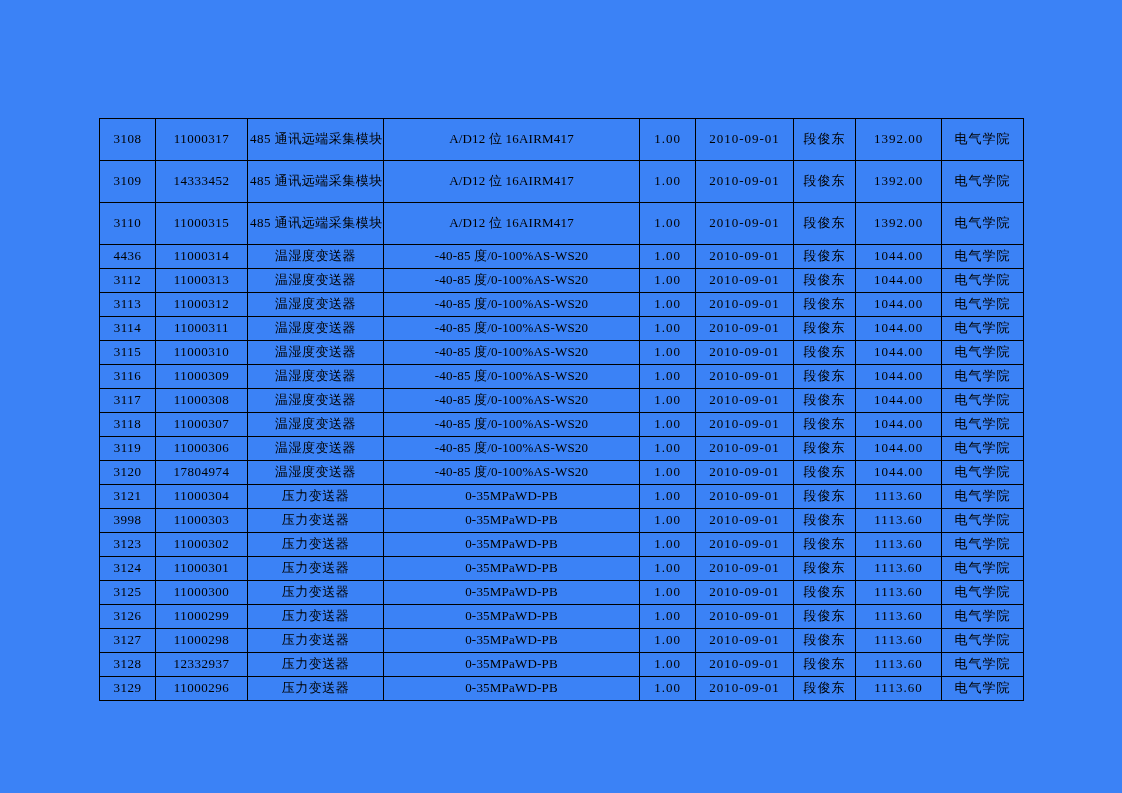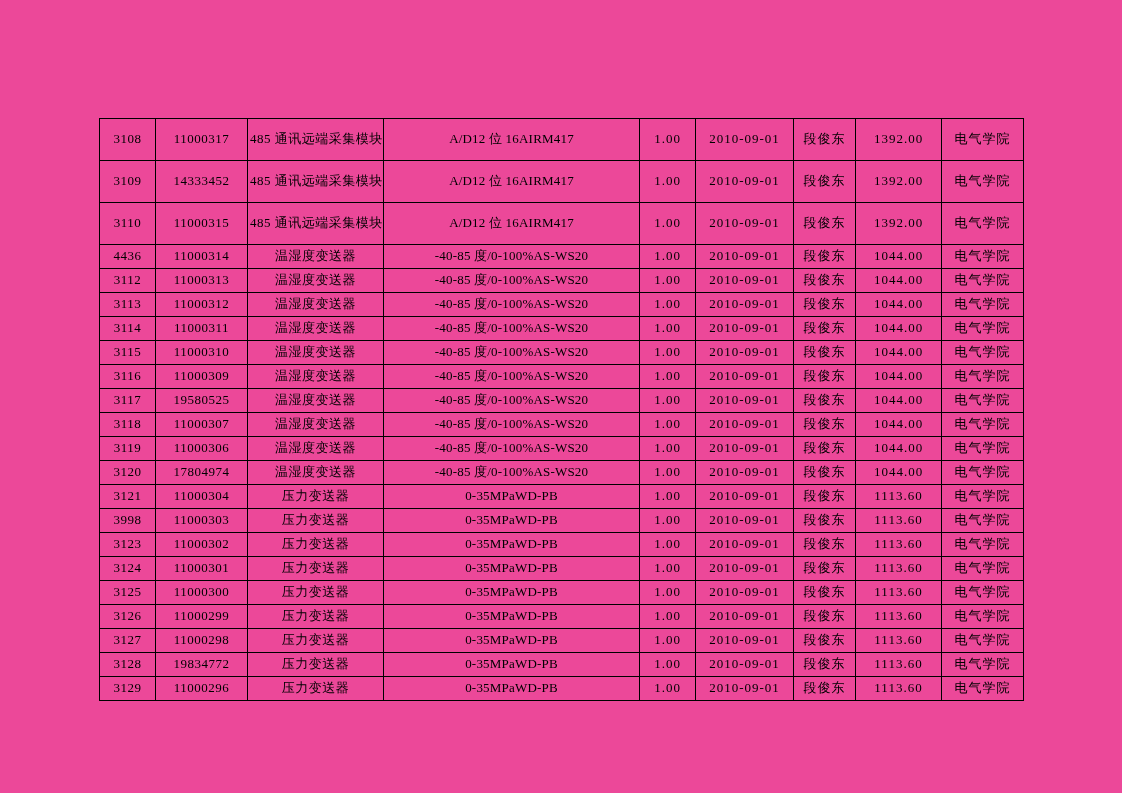--- a/index.html
+++ b/index.html
@@ -14,21 +14,21 @@
     color: #000000;
     position: relative;
     overflow: hidden;
   }
   .page {
     position: absolute;
     left: 0;
     top: 0;
     width: 1122px;
     height: 793px;
-    background: #ec4899;
+    background: #3b82f6;
   }
   .table-wrap {
     position: absolute;
     left: 99px;
     top: 118px;
     width: 924px;
   }
   table.asset-table {
     border-collapse: collapse;
     table-layout: fixed;
@@ -191,21 +191,21 @@
             <td class="cell-name">温湿度变送器</td>
             <td class="cell-spec">-40-85 度/0-100%AS-WS20</td>
             <td class="cell-qty">1.00</td>
             <td class="cell-date">2010-09-01</td>
             <td class="cell-person">段俊东</td>
             <td class="cell-price">1044.00</td>
             <td class="cell-dept">电气学院</td>
           </tr>
           <tr>
             <td class="cell-index">3117</td>
-            <td class="cell-code">19580525</td>
+            <td class="cell-code">11000308</td>
             <td class="cell-name">温湿度变送器</td>
             <td class="cell-spec">-40-85 度/0-100%AS-WS20</td>
             <td class="cell-qty">1.00</td>
             <td class="cell-date">2010-09-01</td>
             <td class="cell-person">段俊东</td>
             <td class="cell-price">1044.00</td>
             <td class="cell-dept">电气学院</td>
           </tr>
           <tr>
             <td class="cell-index">3118</td>
@@ -312,21 +312,21 @@
             <td class="cell-name">压力变送器</td>
             <td class="cell-spec">0-35MPaWD-PB</td>
             <td class="cell-qty">1.00</td>
             <td class="cell-date">2010-09-01</td>
             <td class="cell-person">段俊东</td>
             <td class="cell-price">1113.60</td>
             <td class="cell-dept">电气学院</td>
           </tr>
           <tr>
             <td class="cell-index">3128</td>
-            <td class="cell-code">19834772</td>
+            <td class="cell-code">12332937</td>
             <td class="cell-name">压力变送器</td>
             <td class="cell-spec">0-35MPaWD-PB</td>
             <td class="cell-qty">1.00</td>
             <td class="cell-date">2010-09-01</td>
             <td class="cell-person">段俊东</td>
             <td class="cell-price">1113.60</td>
             <td class="cell-dept">电气学院</td>
           </tr>
           <tr>
             <td class="cell-index">3129</td>

